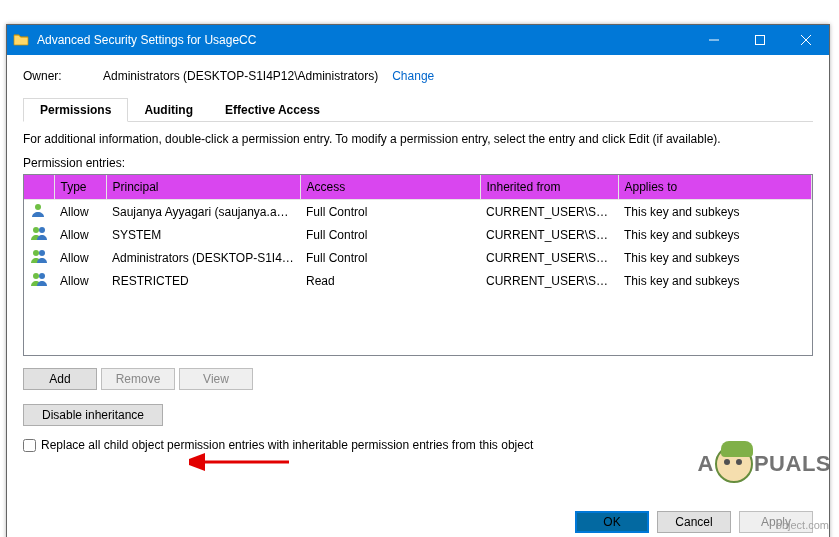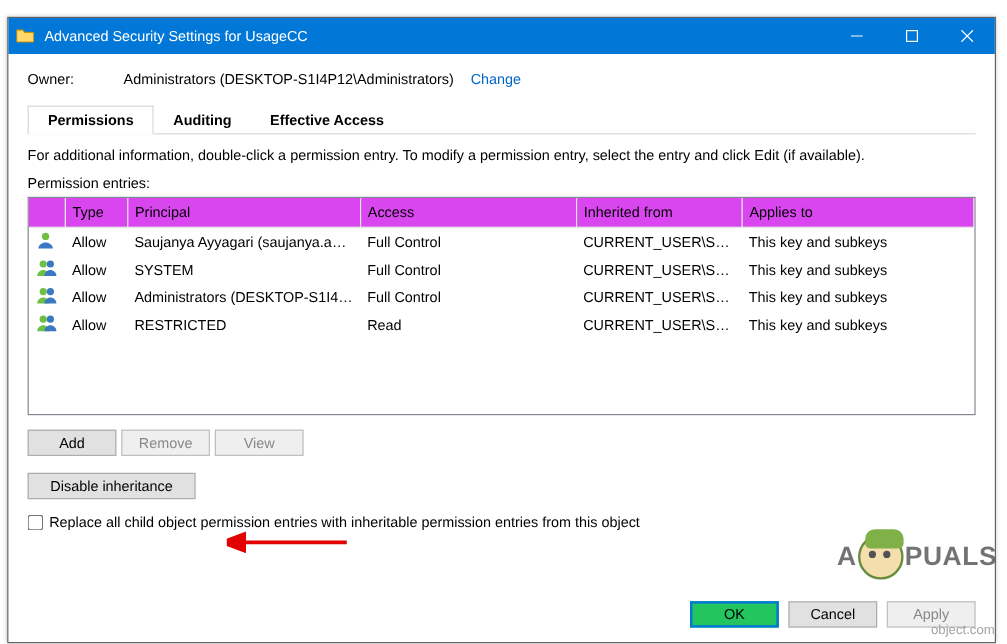--- a/index.html
+++ b/index.html
@@ -8,21 +8,21 @@
     background: #fff;
     font-family: "Segoe UI", Tahoma, sans-serif;
     font-size: 12px;
     color: #000;
   }
   .outer {
     width: 839px;
     height: 537px;
     position: relative;
     box-sizing: border-box;
-    padding: 14px 6px;
+    padding: 24px 6px;
   }
   .window {
     width: 824px;
     height: 522px;
     border: 1px solid #646464;
     box-shadow: 0 0 4px rgba(0,0,0,0.3);
     background: #fff;
     display: flex;
     flex-direction: column;
     box-sizing: border-box;
@@ -170,21 +170,21 @@
     font-size: 12px;
     box-sizing: border-box;
   }
   .btn.disabled {
     color: #888;
     border-color: #bfbfbf;
     background: #efefef;
   }
   .btn.primary {
     border: 2px solid #0078d7;
-    background: #22c55e;
+    background: #0369a1;
   }
   .btn-row {
     margin-top: 12px;
     display: flex;
     gap: 4px;
   }
   .disable-row {
     margin-top: 14px;
   }
   .chk-row {

